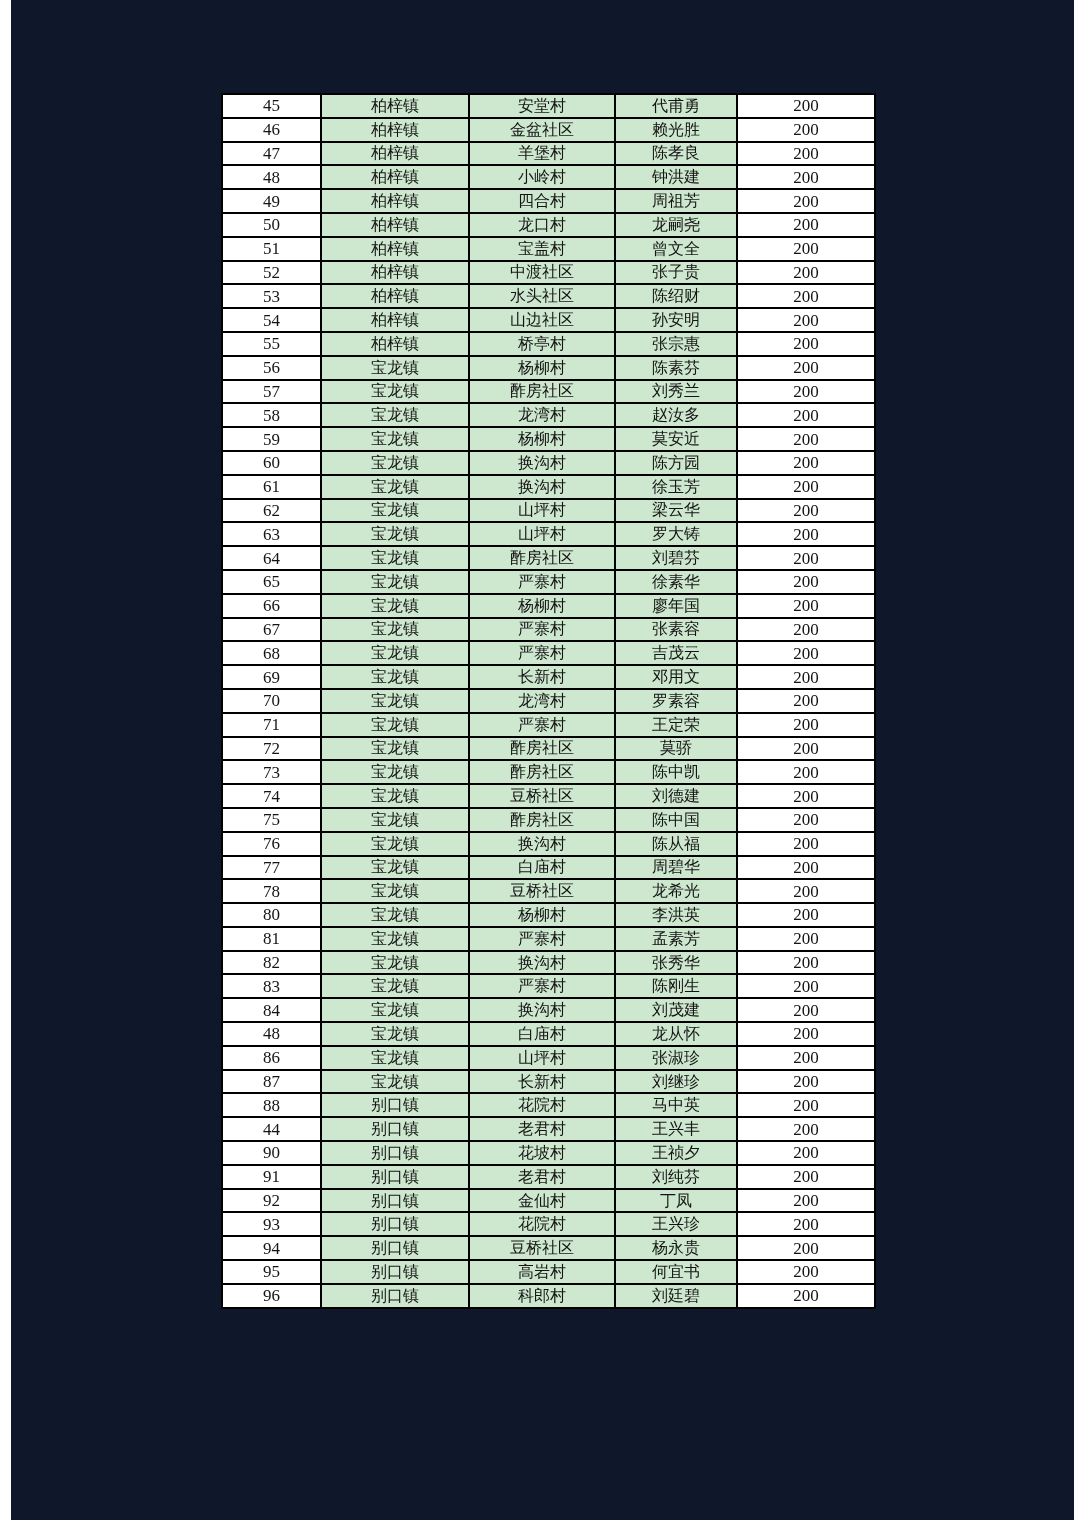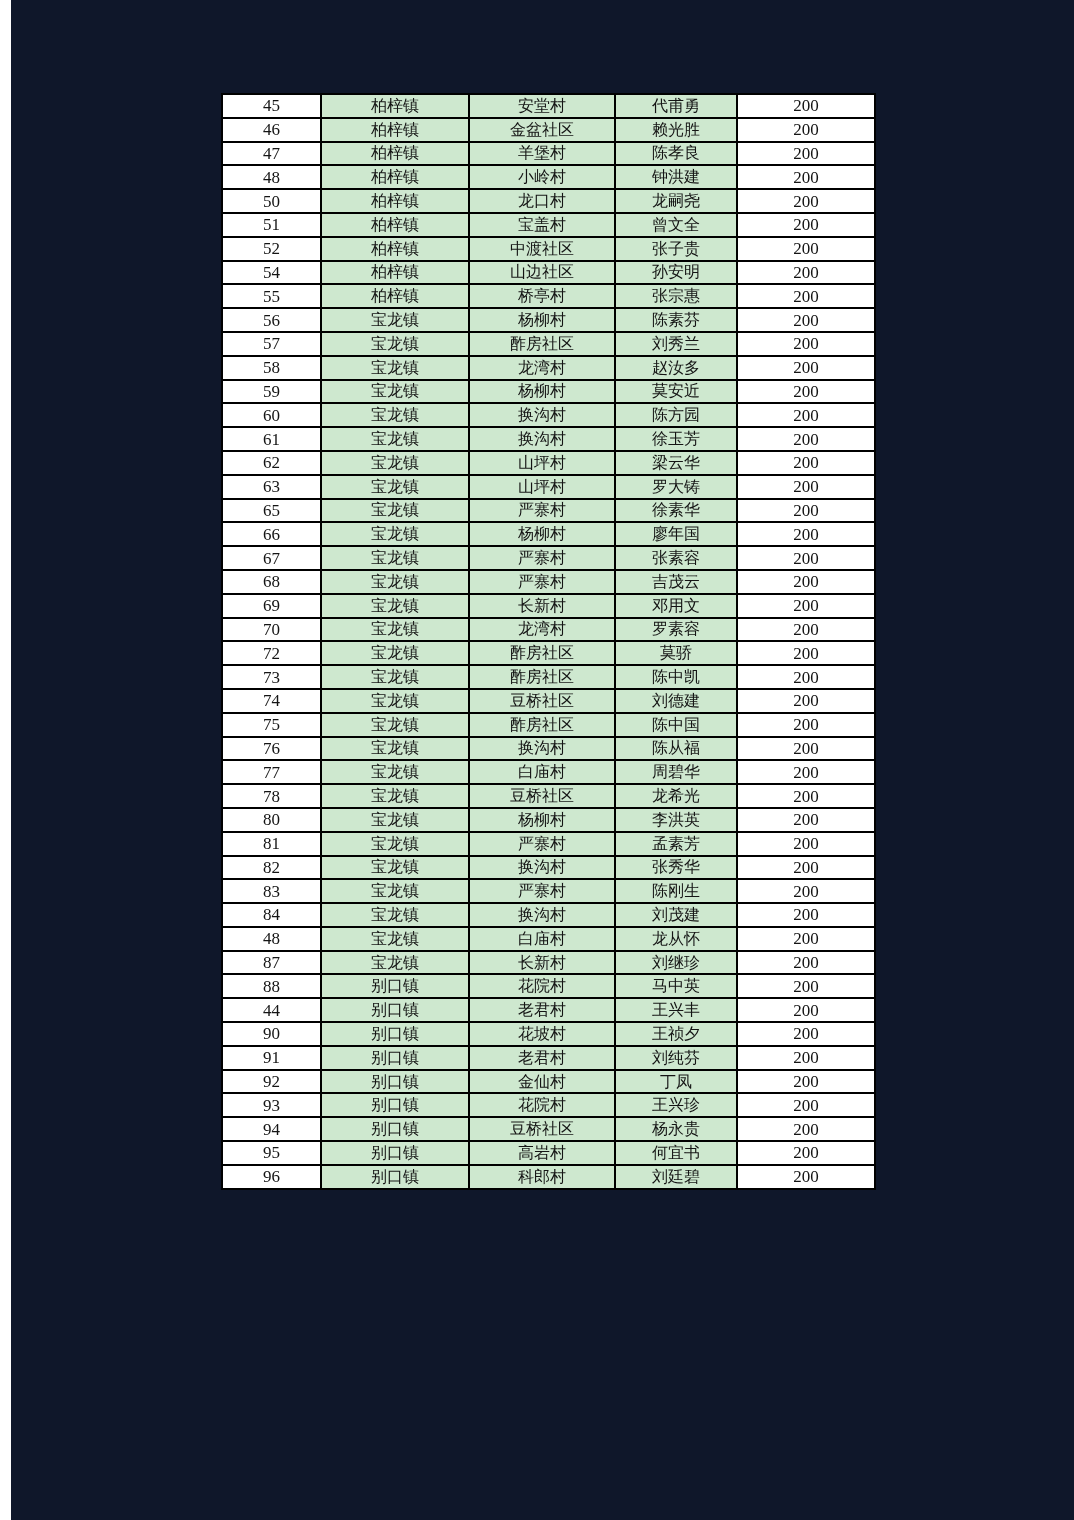--- a/index.html
+++ b/index.html
@@ -84,20 +84,27 @@
           <td class="num">200</td>
         </tr>
         <tr>
           <td class="num">48</td>
           <td class="green">柏梓镇</td>
           <td class="green">小岭村</td>
           <td class="green">钟洪建</td>
           <td class="num">200</td>
         </tr>
         <tr>
+          <td class="num">49</td>
+          <td class="green">柏梓镇</td>
+          <td class="green">四合村</td>
+          <td class="green">周祖芳</td>
+          <td class="num">200</td>
+        </tr>
+        <tr>
           <td class="num">50</td>
           <td class="green">柏梓镇</td>
           <td class="green">龙口村</td>
           <td class="green">龙嗣尧</td>
           <td class="num">200</td>
         </tr>
         <tr>
           <td class="num">51</td>
           <td class="green">柏梓镇</td>
           <td class="green">宝盖村</td>
@@ -105,20 +112,27 @@
           <td class="num">200</td>
         </tr>
         <tr>
           <td class="num">52</td>
           <td class="green">柏梓镇</td>
           <td class="green">中渡社区</td>
           <td class="green">张子贵</td>
           <td class="num">200</td>
         </tr>
         <tr>
+          <td class="num">53</td>
+          <td class="green">柏梓镇</td>
+          <td class="green">水头社区</td>
+          <td class="green">陈绍财</td>
+          <td class="num">200</td>
+        </tr>
+        <tr>
           <td class="num">54</td>
           <td class="green">柏梓镇</td>
           <td class="green">山边社区</td>
           <td class="green">孙安明</td>
           <td class="num">200</td>
         </tr>
         <tr>
           <td class="num">55</td>
           <td class="green">柏梓镇</td>
           <td class="green">桥亭村</td>
@@ -175,20 +189,27 @@
           <td class="num">200</td>
         </tr>
         <tr>
           <td class="num">63</td>
           <td class="green">宝龙镇</td>
           <td class="green">山坪村</td>
           <td class="green">罗大铸</td>
           <td class="num">200</td>
         </tr>
         <tr>
+          <td class="num">64</td>
+          <td class="green">宝龙镇</td>
+          <td class="green">酢房社区</td>
+          <td class="green">刘碧芬</td>
+          <td class="num">200</td>
+        </tr>
+        <tr>
           <td class="num">65</td>
           <td class="green">宝龙镇</td>
           <td class="green">严寨村</td>
           <td class="green">徐素华</td>
           <td class="num">200</td>
         </tr>
         <tr>
           <td class="num">66</td>
           <td class="green">宝龙镇</td>
           <td class="green">杨柳村</td>
@@ -217,20 +238,27 @@
           <td class="num">200</td>
         </tr>
         <tr>
           <td class="num">70</td>
           <td class="green">宝龙镇</td>
           <td class="green">龙湾村</td>
           <td class="green">罗素容</td>
           <td class="num">200</td>
         </tr>
         <tr>
+          <td class="num">71</td>
+          <td class="green">宝龙镇</td>
+          <td class="green">严寨村</td>
+          <td class="green">王定荣</td>
+          <td class="num">200</td>
+        </tr>
+        <tr>
           <td class="num">72</td>
           <td class="green">宝龙镇</td>
           <td class="green">酢房社区</td>
           <td class="green">莫骄</td>
           <td class="num">200</td>
         </tr>
         <tr>
           <td class="num">73</td>
           <td class="green">宝龙镇</td>
           <td class="green">酢房社区</td>
@@ -305,20 +333,27 @@
           <td class="green">宝龙镇</td>
           <td class="green">换沟村</td>
           <td class="green">刘茂建</td>
           <td class="num">200</td>
         </tr>
         <tr>
           <td class="num">48</td>
           <td class="green">宝龙镇</td>
           <td class="green">白庙村</td>
           <td class="green">龙从怀</td>
+          <td class="num">200</td>
+        </tr>
+        <tr>
+          <td class="num">86</td>
+          <td class="green">宝龙镇</td>
+          <td class="green">山坪村</td>
+          <td class="green">张淑珍</td>
           <td class="num">200</td>
         </tr>
         <tr>
           <td class="num">87</td>
           <td class="green">宝龙镇</td>
           <td class="green">长新村</td>
           <td class="green">刘继珍</td>
           <td class="num">200</td>
         </tr>
         <tr>

